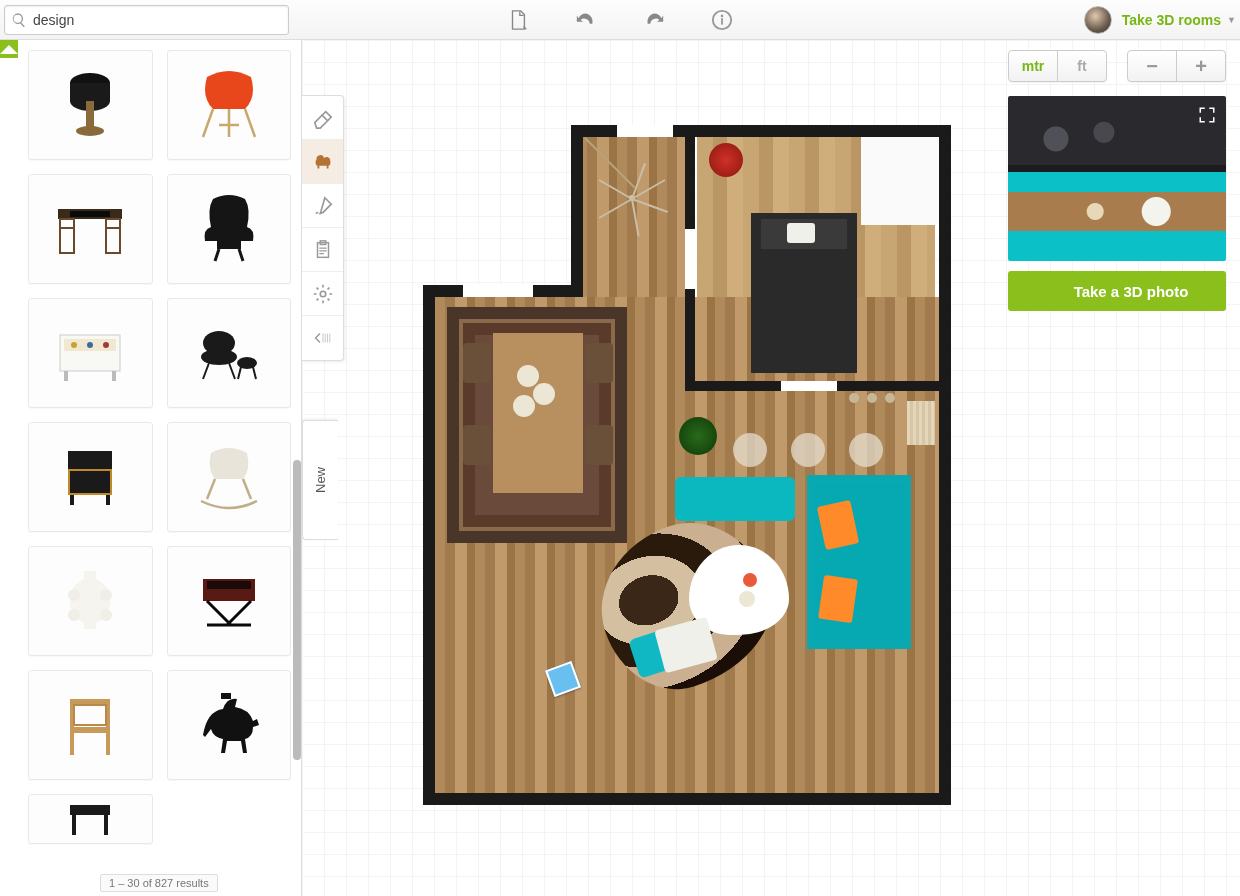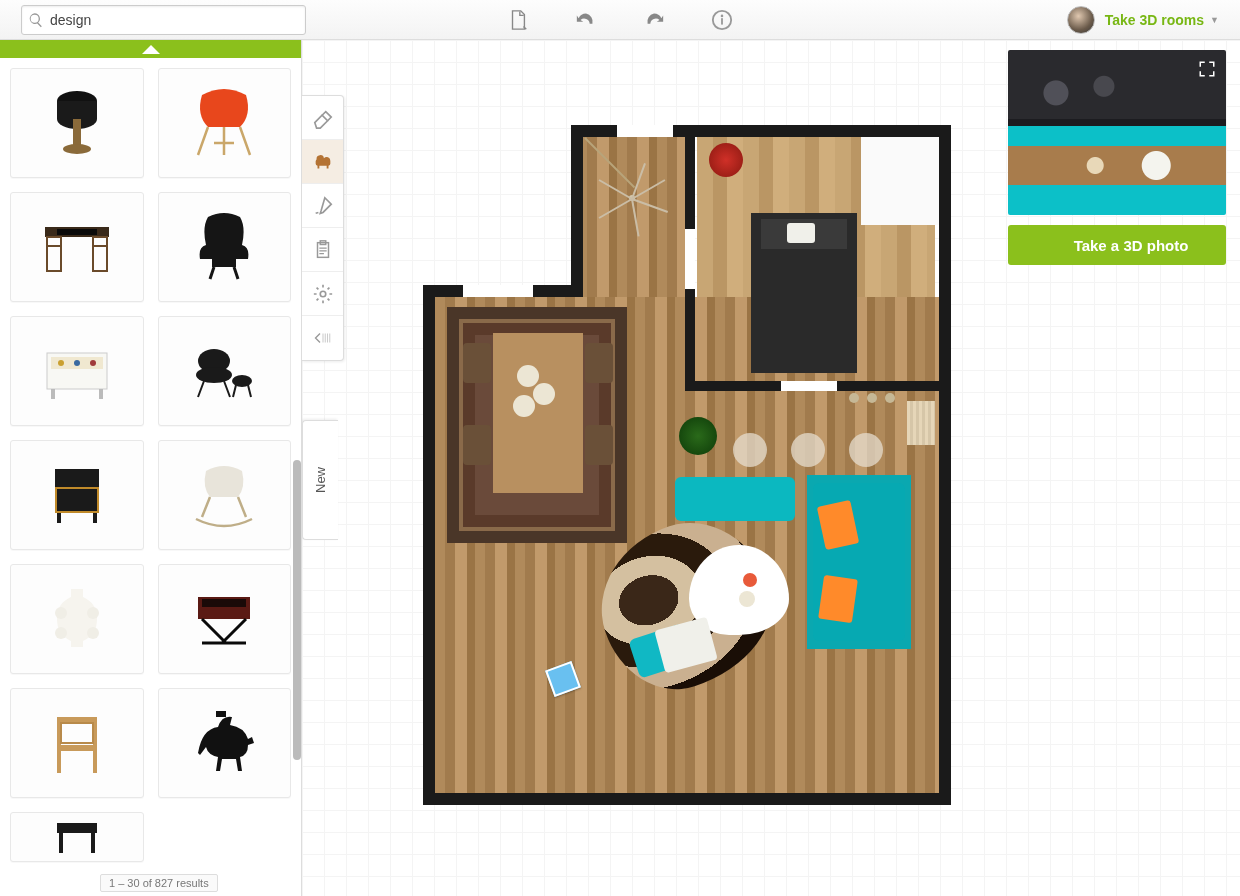--- a/index.html
+++ b/index.html
@@ -5,21 +5,21 @@
   * { box-sizing: border-box; margin: 0; padding: 0; }
   html, body { width: 1240px; height: 896px; font-family: Arial, Helvetica, sans-serif; overflow: hidden; background: #fff; }
   
   
   .topbar {
     height: 40px;
     background: linear-gradient(to bottom, #fdfdfd, #f3f3f3);
     border-bottom: 1px solid #ddd;
     display: flex;
     align-items: center;
-    padding: 0 21px;
+    padding: 0 4px;
     position: relative;
     z-index: 10;
   }
   .search-wrap {
     display: flex;
     align-items: center;
     background: #fff;
     border: 1px solid #ccc;
     border-radius: 3px;
     width: 285px;
@@ -80,21 +80,21 @@
     height: calc(100% - 40px);
     position: relative;
   }
 
   
   .catalog {
     width: 302px;
     background: #fff;
     border-right: 1px solid #ddd;
     display: flex;
-    flex-direction: column;
+    flex-direction: row;
     position: relative;
   }
   .catalog-collapse {
     height: 18px;
     background: #8bc01c;
     display: flex;
     align-items: center;
     justify-content: center;
     cursor: pointer;
   }
@@ -634,20 +634,30 @@
 
       <div class="pouf-teal" style="left:216px;top:506px;width:56px;height:40px;transform:rotate(-18deg)"></div>
       <div class="pouf-white" style="left:242px;top:498px;width:54px;height:44px"></div>
 
       <div class="marker" style="left:132px;top:540px"></div>
 
       <div class="doorstep" style="left:490px;top:276px;width:28px;height:44px"></div>
     </div>
 
     <div class="right-controls">
+      <div class="unit-zoom-row">
+        <div class="seg">
+          <button class="active">mtr</button>
+          <button>ft</button>
+        </div>
+        <div class="seg zoom-seg">
+          <button>−</button>
+          <button>+</button>
+        </div>
+      </div>
       <div class="preview3d">
         <div class="fullscreen-icon">
           <svg viewBox="0 0 24 24">
               <path d="M3 9V3h6M21 9V3h-6M3 15v6h6M21 15v6h-6"></path>
             </svg>
         </div>
       </div>
       <button class="photo-btn">Take a 3D photo</button>
     </div>
 

